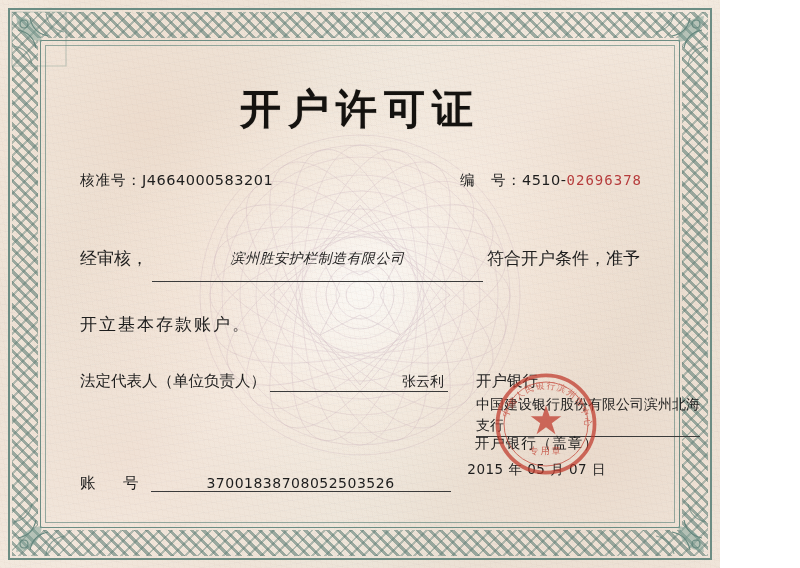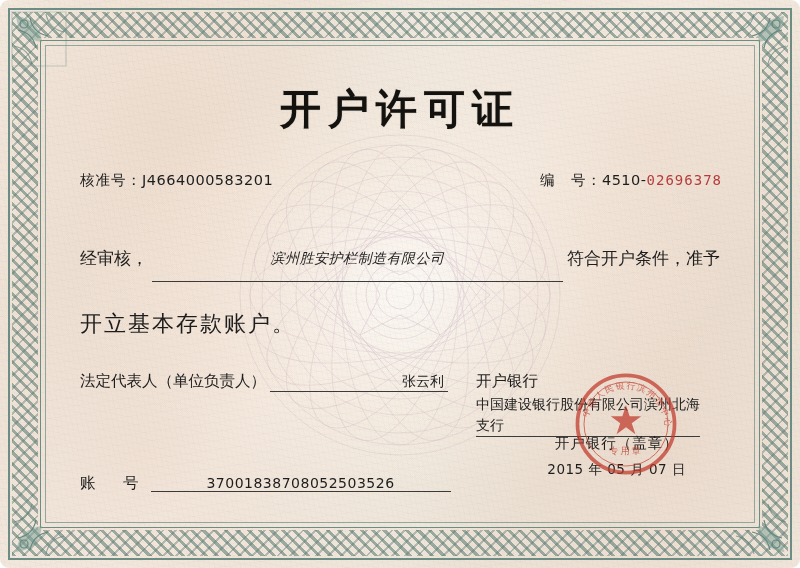--- a/index.html
+++ b/index.html
@@ -9,27 +9,26 @@
   }
   body {
     width: 800px;
     height: 568px;
     overflow: hidden;
     font-family: "DejaVu Sans", "Liberation Sans", sans-serif;
   }
 
   #certificate {
     position: relative;
-    width: 800px;
+    width: 720px;
     height: 568px;
     background:
       radial-gradient(ellipse 55% 48% at 50% 50%, rgba(255,255,255,0.55) 0%, rgba(255,246,236,0.25) 45%, rgba(236,226,214,0.0) 75%),
       linear-gradient(135deg, #f3ece2 0%, #efe7dc 25%, #f5efe6 50%, #ece4d8 75%, #f1eae0 100%);
     overflow: hidden;
-    border-radius: 9px;
   }
 
   
   .tex {
     position: absolute;
     inset: 0;
     pointer-events: none;
   }
   .tex.fibers {
     background-image:
@@ -151,21 +150,21 @@
     flex: 1;
     text-align: center;
     font-size: 14px;
     letter-spacing: 0.5px;
     padding: 0 6px;
     margin: 16px 4px;
     position: relative;
     top: -1px;
     font-style: italic;
   }
-  .line2 { margin-top: 2px; font-size: 22px; letter-spacing: 2px; }
+  .line2 { margin-top: 2px; font-size: 17px; letter-spacing: 2px; }
 
   .row-two {
     display: flex;
     align-items: flex-start;
     margin-top: 24px;
     padding: 0 20px;
     font-size: 15.5px;
   }
   .col-left { display: flex; align-items: baseline; white-space: nowrap; }
   .fill-sm {

